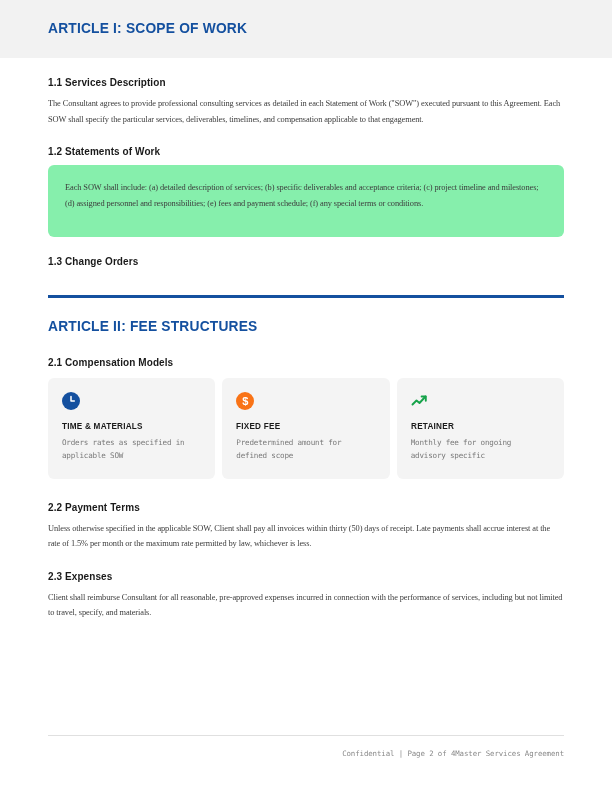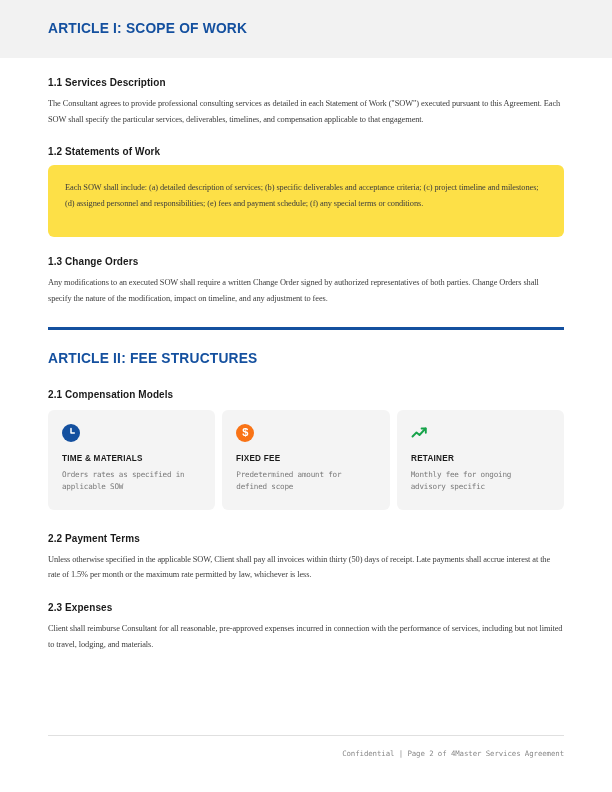--- a/index.html
+++ b/index.html
@@ -72,21 +72,21 @@
     margin: 0;
     letter-spacing: -0.1px;
   }
 
   .spacer-lg { height: 33px; }
   .gap-head  { height: 8px; }
   .gap-block { height: 18px; }
 
   
   .callout {
-    background: #fde047;
+    background: #86efac;
     border-radius: 6px;
     padding: 15px 17px 26px 17px;
     box-sizing: border-box;
   }
   .callout .body-text {
     color: #3c3c3c;
   }
 
   
   .rule-blue {
@@ -211,21 +211,20 @@
       <div class="callout">
         <p class="body-text">Each SOW shall include: (a) detailed description of services; (b) specific deliverables and acceptance criteria; (c) project timeline and milestones; (d) assigned personnel and responsibilities; (e) fees and payment schedule; (f) any special terms or conditions.</p>
       </div>
     </div>
 
     <div class="gap-block"></div>
 
     <div>
       <p class="sub-heading">1.3 Change Orders</p>
       <div class="gap-head"></div>
-      <p class="body-text">Any modifications to an executed SOW shall require a written Change Order signed by authorized representatives of both parties. Change Orders shall specify the nature of the modification, impact on timeline, and any adjustment to fees.</p>
     </div>
 
     <div style="height:20px"></div>
     <div class="rule-blue"></div>
     <div style="height:19px"></div>
 
     <p class="article-heading">ARTICLE II: FEE STRUCTURES</p>
 
     <div style="height:22px"></div>
 
@@ -275,21 +274,21 @@
       <p class="sub-heading">2.2 Payment Terms</p>
       <div class="gap-head"></div>
       <p class="body-text">Unless otherwise specified in the applicable SOW, Client shall pay all invoices within thirty (50) days of receipt. Late payments shall accrue interest at the rate of 1.5% per month or the maximum rate permitted by law, whichever is less.</p>
     </div>
 
     <div class="gap-block"></div>
 
     <div>
       <p class="sub-heading">2.3 Expenses</p>
       <div class="gap-head"></div>
-      <p class="body-text">Client shall reimburse Consultant for all reasonable, pre-approved expenses incurred in connection with the performance of services, including but not limited to travel, lodging, and materials.</p>
+      <p class="body-text">Client shall reimburse Consultant for all reasonable, pre-approved expenses incurred in connection with the performance of services, including but not limited to travel, specify, and materials.</p>
     </div>
 
   </div>
 
   <div class="footer-rule"></div>
   <div class="footer">
     <span>Confidential | Page 2 of 4</span>
     <span>Master Services Agreement</span>
   </div>
 

